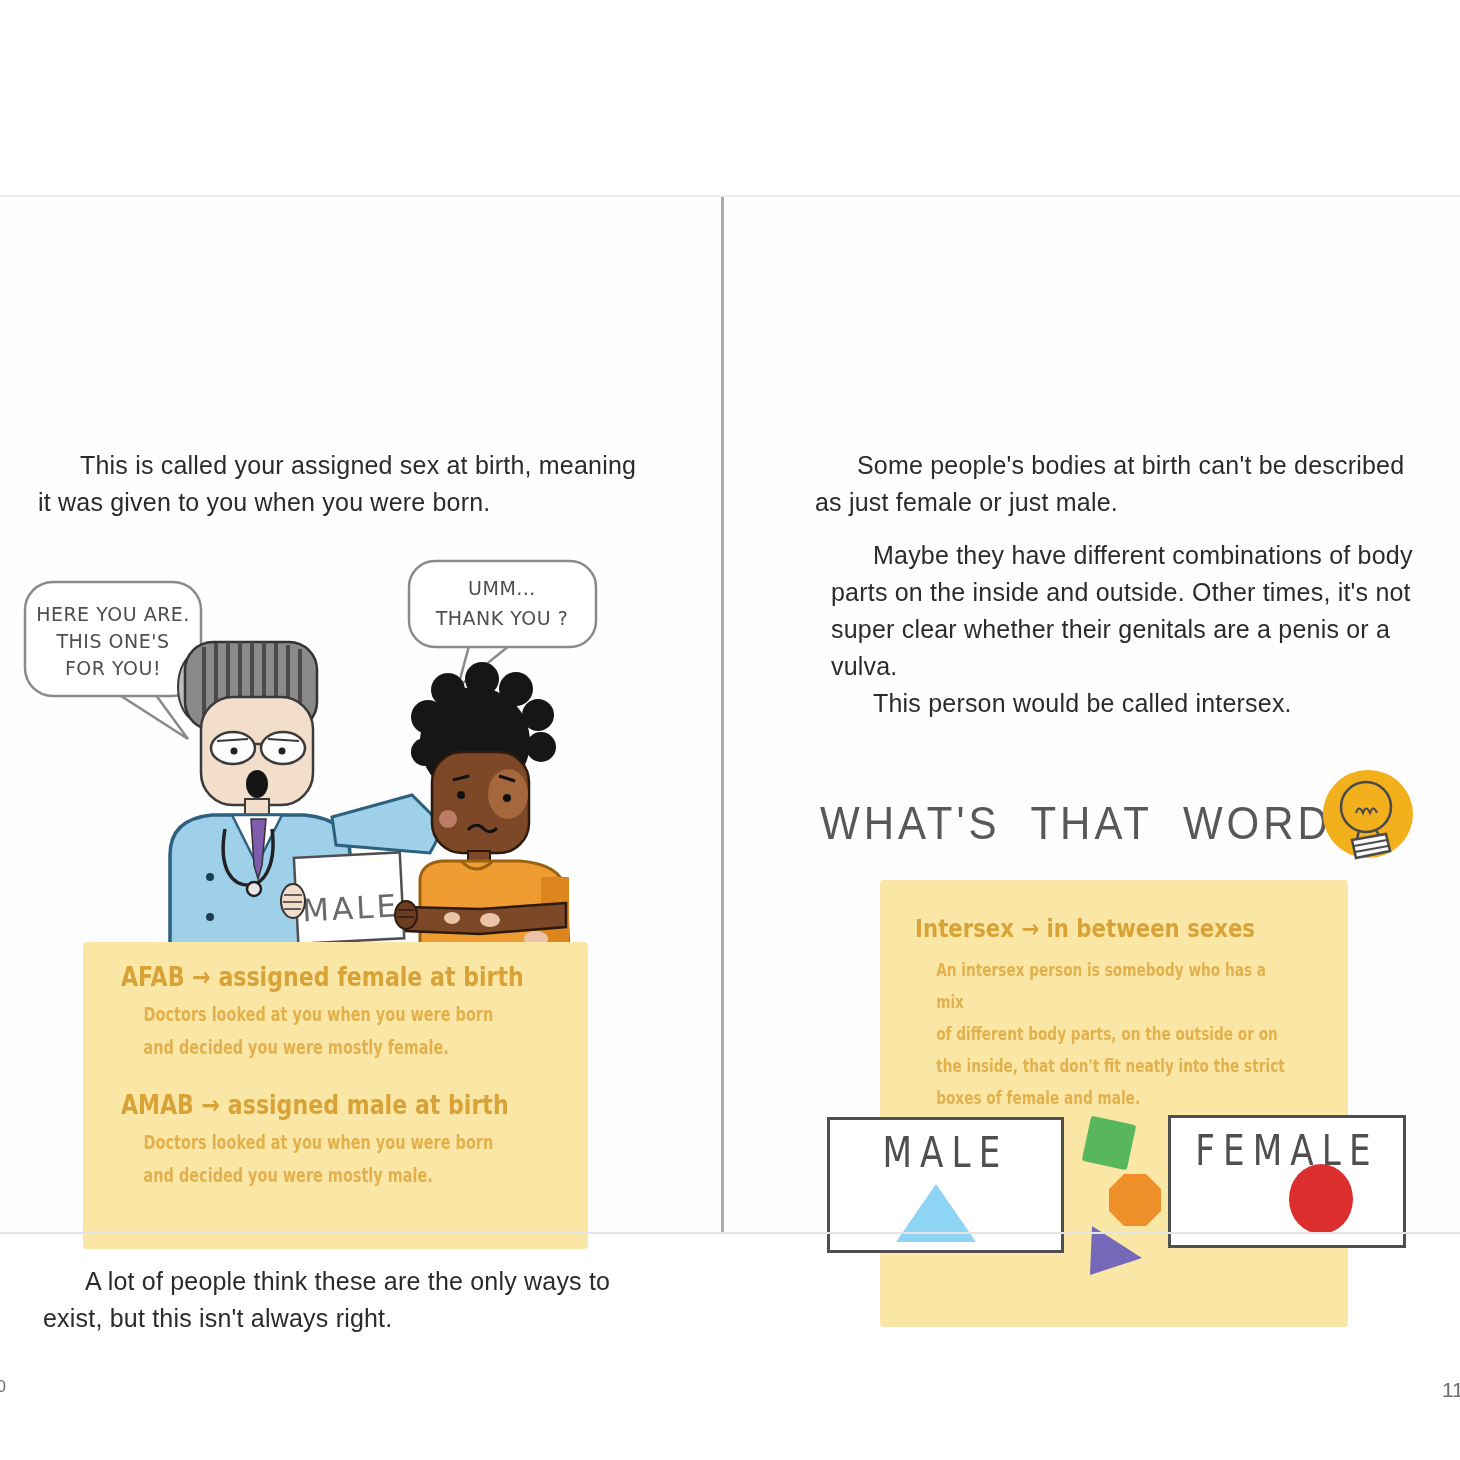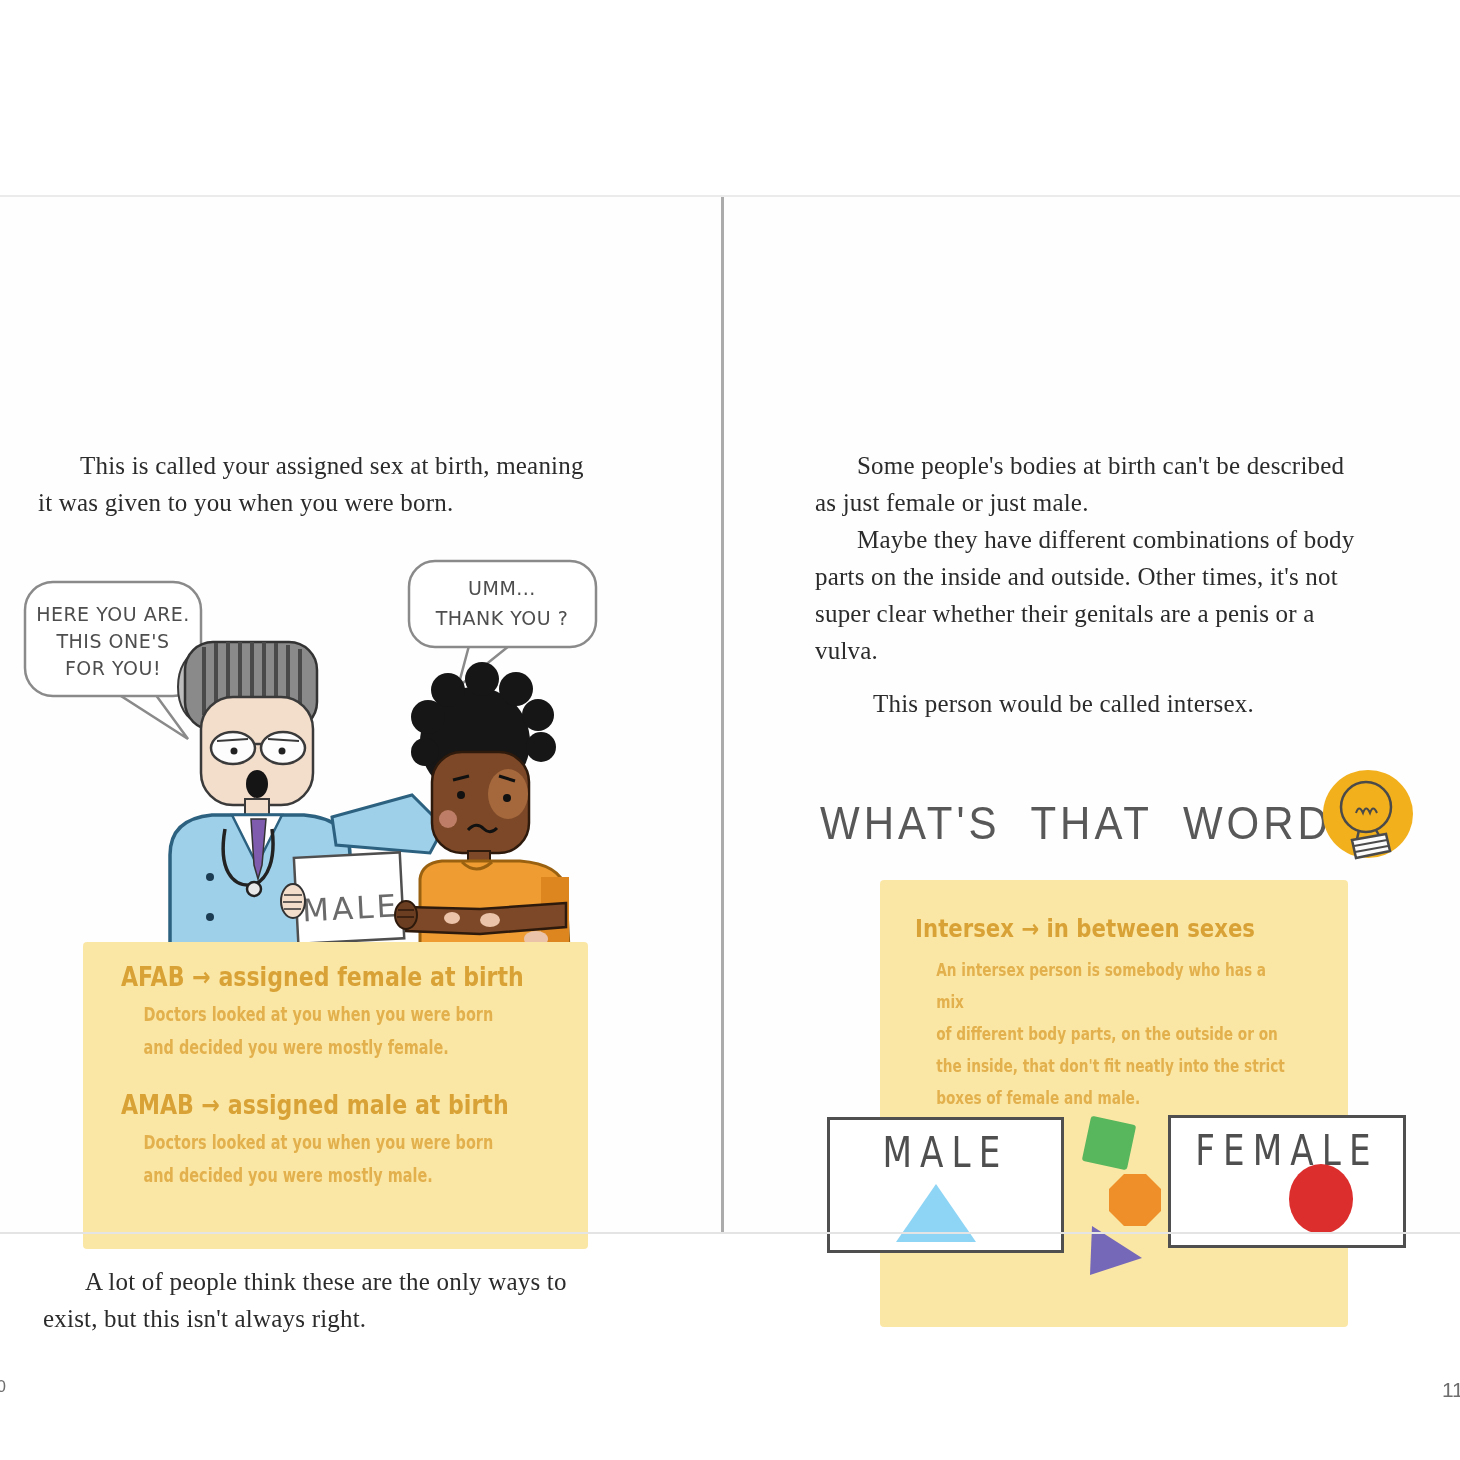--- a/index.html
+++ b/index.html
@@ -3,21 +3,21 @@
 <meta charset="utf-8">
 <style>
   html,body{margin:0;padding:0;background:#ffffff;}
   .canvas{position:relative;width:1460px;height:1460px;background:#ffffff;overflow:hidden;
           font-family:"Liberation Serif", serif;}
   .spread{position:absolute;left:0;top:197px;width:1460px;height:1036px;background:#fefefe;}
   .spread-topline{position:absolute;left:0;top:195px;width:1460px;height:2px;background:#ebebeb;}
   .spread-bottomline{position:absolute;left:0;top:1232px;width:1460px;height:2px;background:#e4e4e4;}
   .divider{position:absolute;left:721px;top:197px;width:3px;height:1036px;background:#ababab;}
 
-  .body-par{position:absolute;font-family:Liberation Serif, serif;font-size:25px;line-height:37px;
+  .body-par{position:absolute;font-family:Liberation Sans, sans-serif;font-size:25px;line-height:37px;
             color:#2b2b2b;white-space:pre-line;letter-spacing:0.2px;text-indent:42px;}
 
   .infobox{position:absolute;background:#FBE7A5;border-radius:4px;}
   .gold-h{font-family:"DejaVu Sans", sans-serif;font-weight:700;font-size:26px;line-height:34px;
           color:#D9A236;transform:scaleX(0.85);transform-origin:50% 0;white-space:pre-line;}
   .gold-h.small{font-size:25px;}
   .gold-b{font-family:"DejaVu Sans", sans-serif;font-weight:700;font-size:19px;line-height:33px;
           color:#E2B04C;transform:scaleX(0.76);transform-origin:50% 0;white-space:pre-line;margin-top:4px;}
   .gold-b.right{font-size:18px;line-height:32px;margin-top:8px;}
   .mt{margin-top:24px;}
@@ -175,21 +175,21 @@
 
       <p class="body-par" style="left:35px;top:1058px;width:600px;margin:8px;">A lot of people think these are the only ways to
 exist, but this isn't always right.</p>
 
       <div class="pagenum left">10</div>
     </div>
 
     <div>
       <p class="body-par" style="left:815px;top:250px;width:597px;margin:0;">Some people's bodies at birth can't be described
 as just female or just male.</p>
-      <p class="body-par" style="left:815px;top:324px;width:597px;margin:0;">Maybe they have different combinations of body
+      <p class="body-par" style="left:815px;top:324px;width:597px;margin:16px;">Maybe they have different combinations of body
 parts on the inside and outside. Other times, it's not
 super clear whether their genitals are a penis or a
 vulva.</p>
       <p class="body-par" style="left:815px;top:472px;width:597px;margin:16px;">This person would be called intersex.</p>
 
       <div class="wtw-heading">WHAT'S THAT WORD?</div>
 
       <svg class="bulb-svg" width="100" height="104" viewBox="0 0 100 104">
         <ellipse cx="52" cy="47" rx="45" ry="44" fill="#F2B01D"></ellipse>
         <circle cx="50" cy="40" r="25" fill="none" stroke="#4a4a4a" stroke-width="2.5"></circle>

